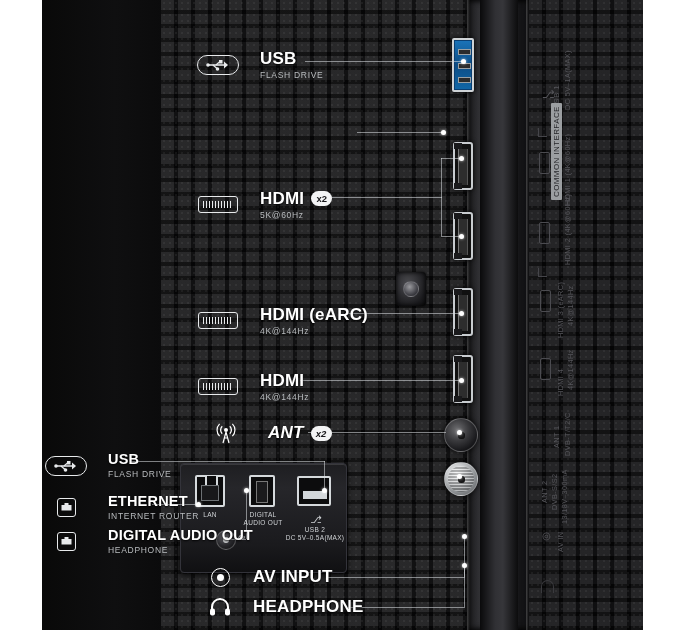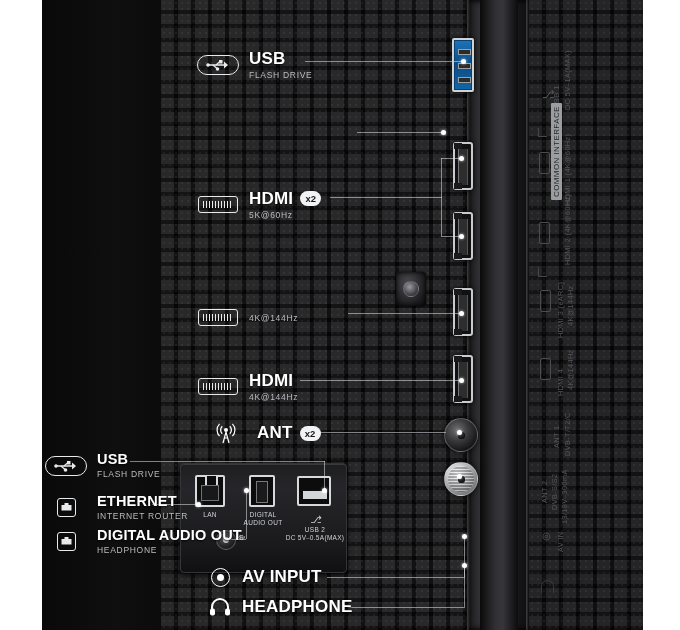--- a/index.html
+++ b/index.html
@@ -213,21 +213,21 @@
   .usb-mark-sp {
     position: absolute; left: 124px; top: 50px; width: 22px; height: 11px;
     color: #cfd2d5; font-size: 10px; line-height: 11px; text-align: center;
   }
 
   
   .callout {
     position: absolute;
     display: flex;
     align-items: center;
-    gap: 9px;
+    gap: 20px;
   }
   .co-icon {
     width: 44px; height: 22px;
     display: flex; align-items: center; justify-content: center;
     flex: 0 0 auto;
   }
   .co-text { display: flex; flex-direction: column; justify-content: center; }
   .co-title {
     color: #ffffff;
     font-size: 17px;
@@ -514,37 +514,40 @@
       </div>
       <span class="co-sub">5K@60Hz</span>
     </div>
   </div>
 
   <div class="callout" style="left:196px; top:306px;">
     <div class="co-icon">
         <div class="ic-hdmi"></div>
       </div>
     <div class="co-text">
+      <div class="title-row">
+          <span class="co-title">HDMI (eARC)</span>
+        </div>
       <span class="co-sub">4K@144Hz</span>
     </div>
   </div>
 
   <div class="callout" style="left:196px; top:372px;">
     <div class="co-icon">
         <div class="ic-hdmi"></div>
       </div>
     <div class="co-text">
       <div class="title-row">
           <span class="co-title">HDMI</span>
         </div>
       <span class="co-sub">4K@144Hz</span>
     </div>
   </div>
 
-  <div class="callout" style="left:204px; top:422px;">
+  <div class="callout" style="left:204px; top:422px;font-style:italic;">
     <div class="co-icon">
       <svg width="24" height="24" viewBox="0 0 24 24">
         <circle cx="12" cy="9" r="2" fill="#fff"></circle>
         <path d="M8.2 5.2 A5.4 5.4 0 0 0 8.2 12.8" stroke="#fff" stroke-width="1.3" fill="none"></path>
         <path d="M15.8 5.2 A5.4 5.4 0 0 1 15.8 12.8" stroke="#fff" stroke-width="1.3" fill="none"></path>
         <path d="M5.6 2.8 A8.8 8.8 0 0 0 5.6 15.2" stroke="#fff" stroke-width="1.2" fill="none"></path>
         <path d="M18.4 2.8 A8.8 8.8 0 0 1 18.4 15.2" stroke="#fff" stroke-width="1.2" fill="none"></path>
         <path d="M12 11 L9 22 M12 11 L15 22 M10.2 17 H13.8" stroke="#fff" stroke-width="1.2" fill="none"></path>
       </svg>
     </div>

